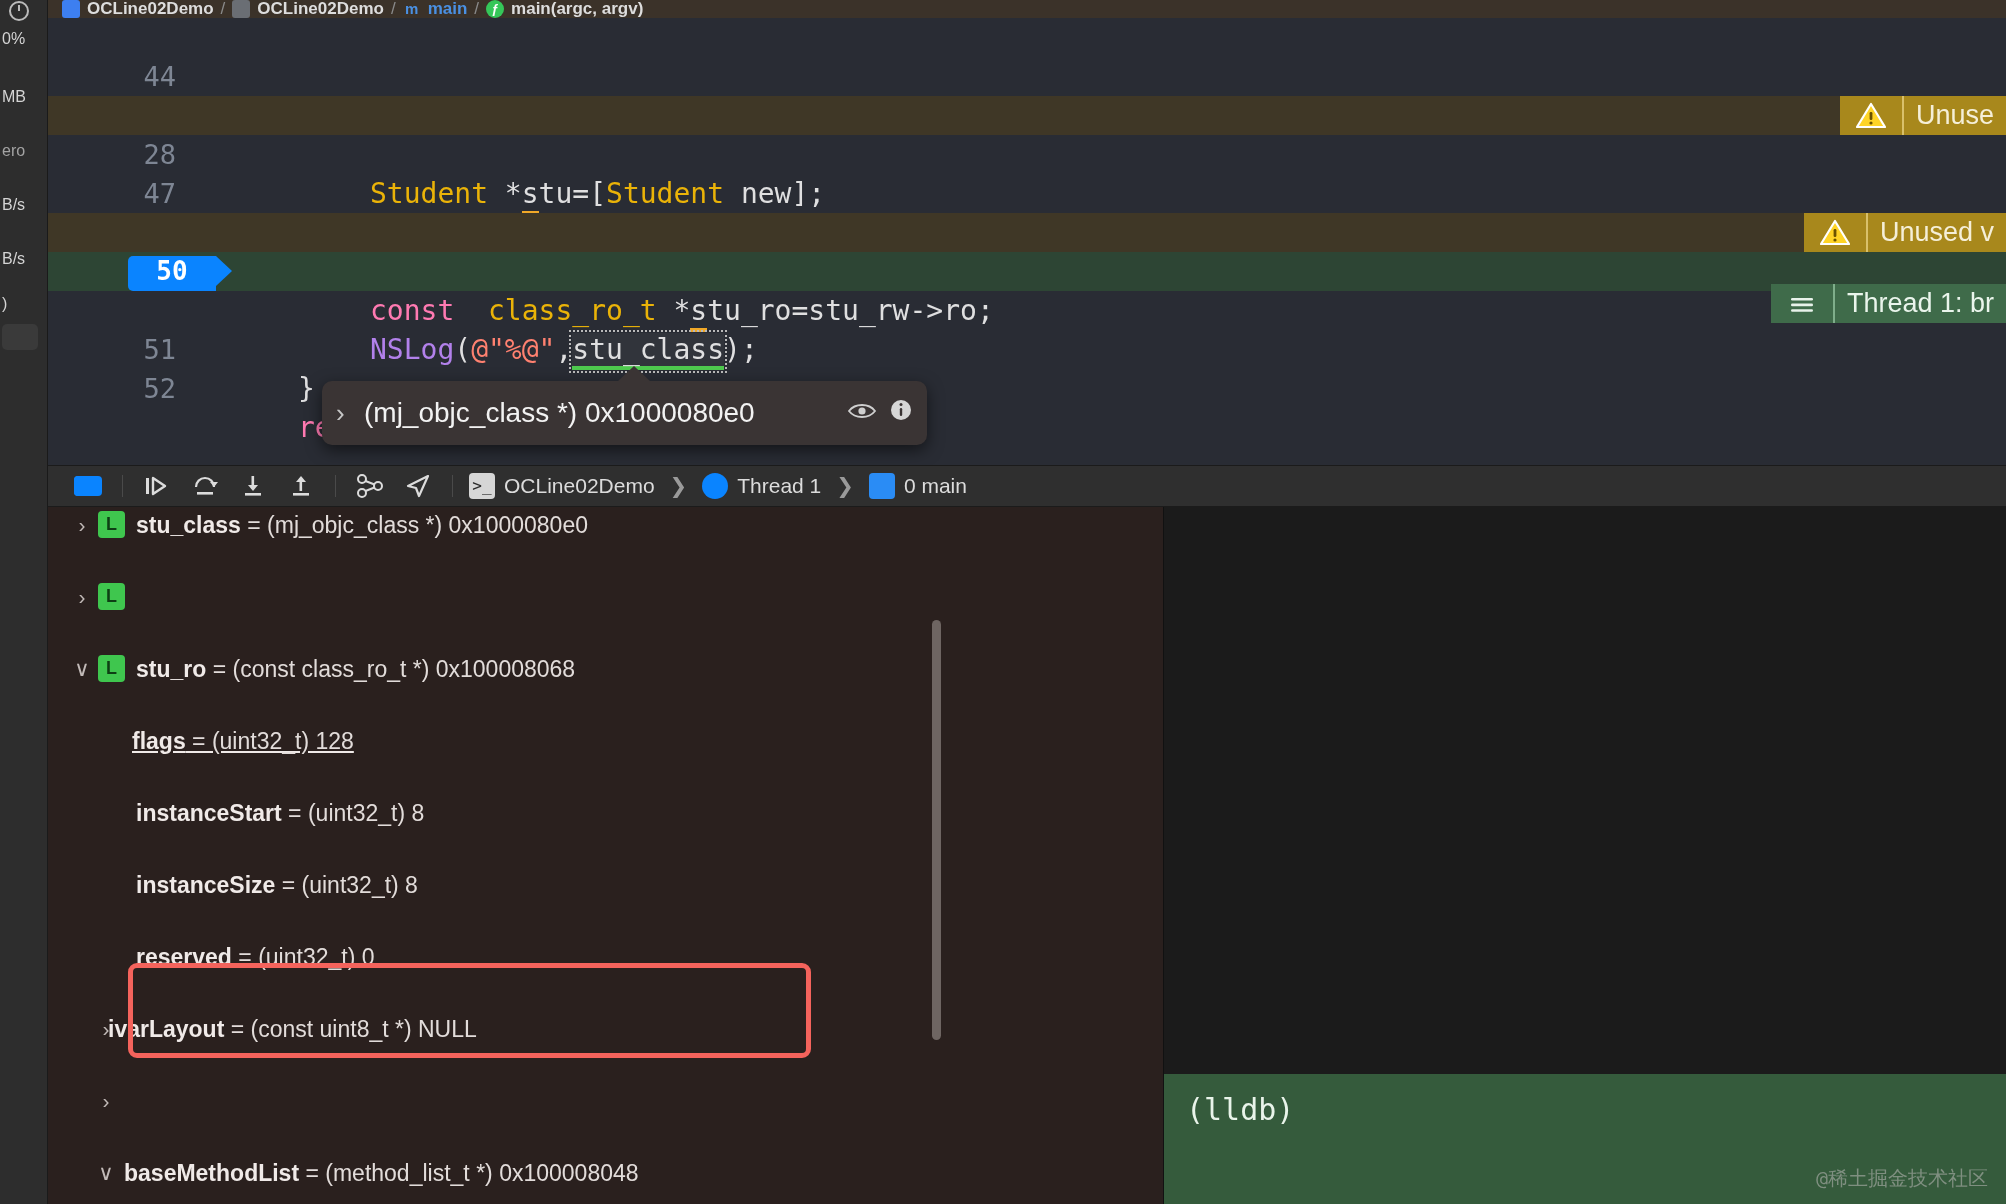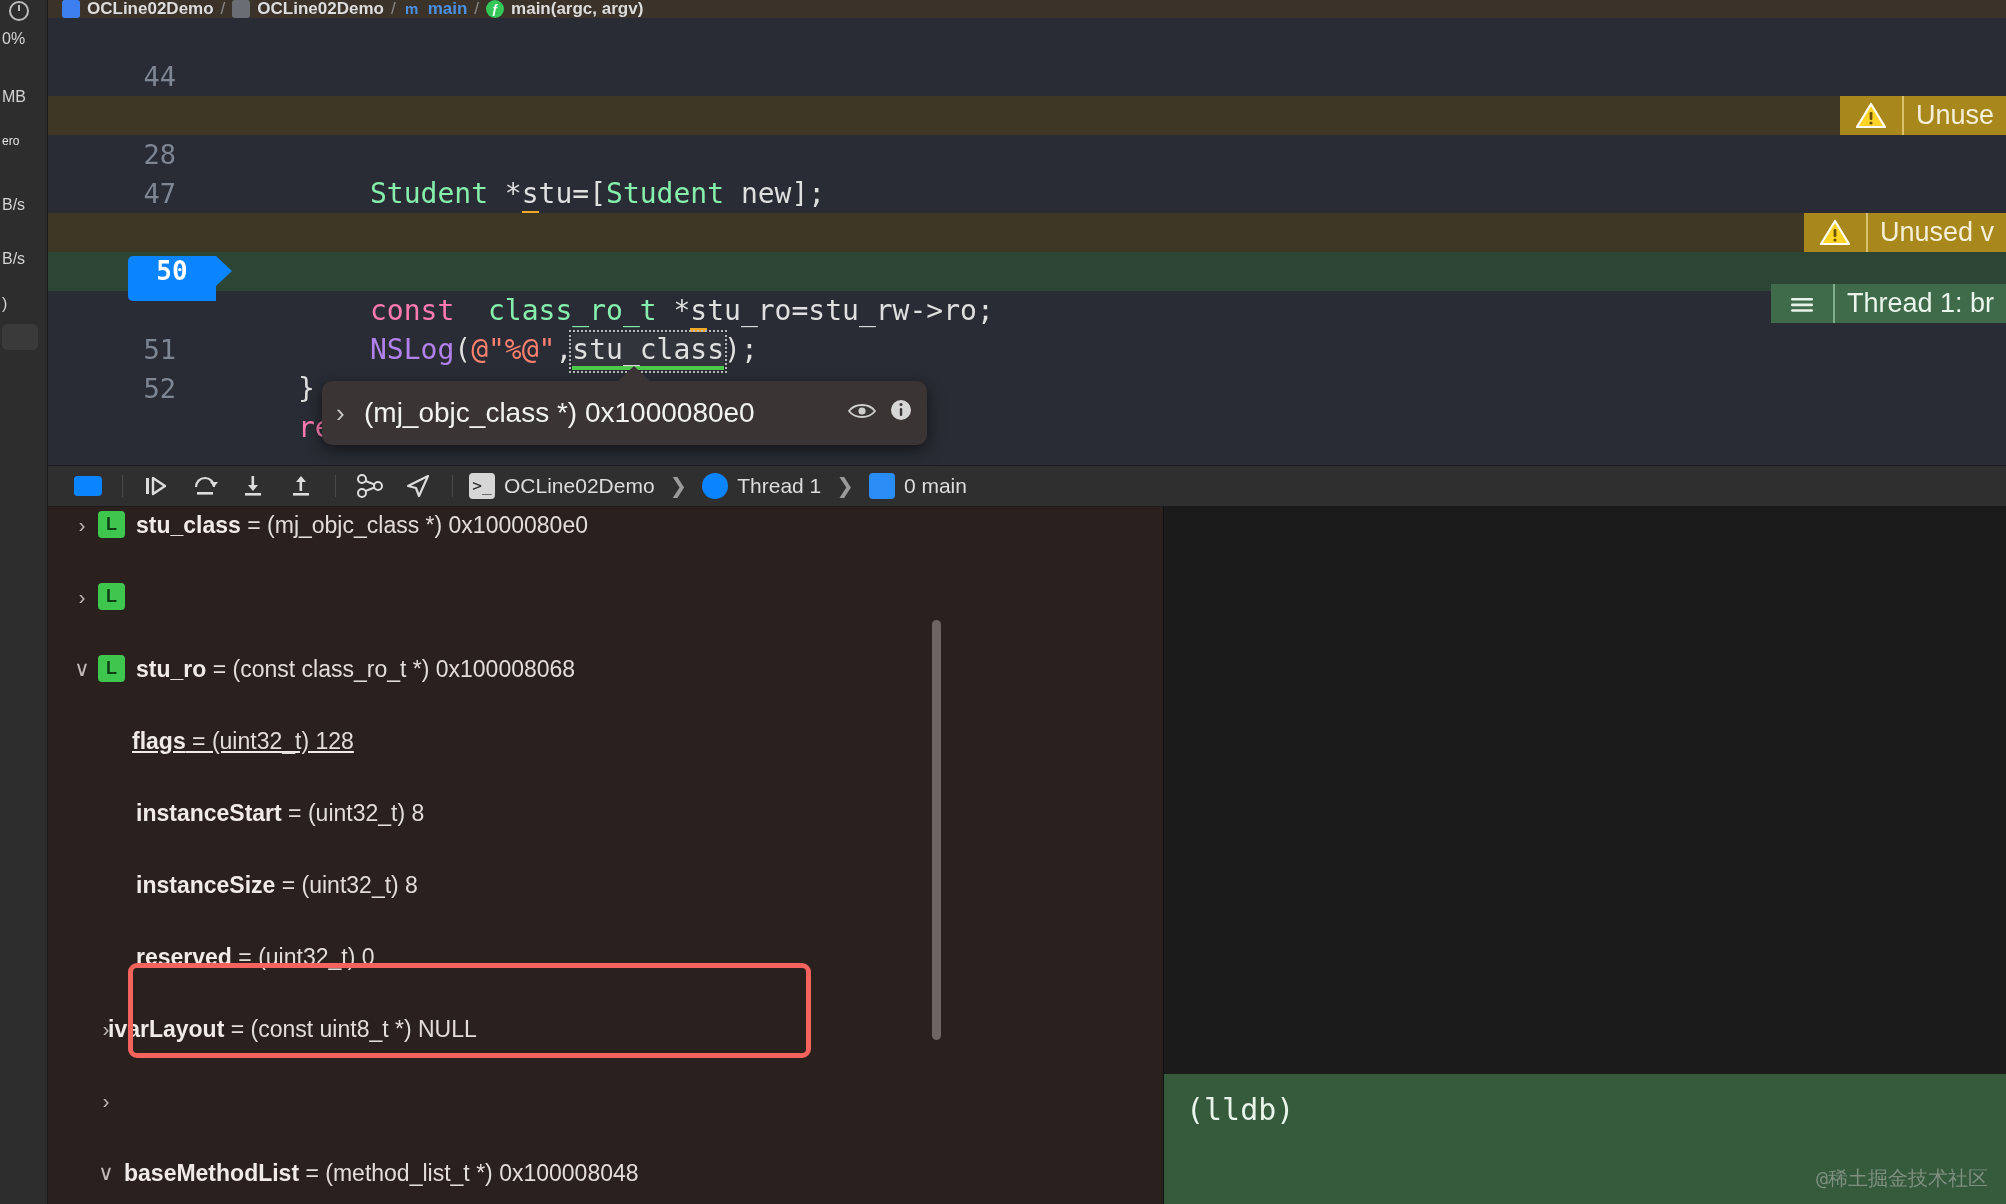--- a/index.html
+++ b/index.html
@@ -59,35 +59,35 @@
   }
   .code-line .ln {
     position: absolute; left: 0; width: 150px; text-align: right;
     padding-right: 22px; color: #7e8694; font-size: 27px;
   }
   .code-line .txt { position: absolute; left: 150px; color: #e6e6e6; }
   .code-line.hl { background: #3f3726; }
   .code-line.exec { background: #2d4534; }
 
   .bp-chip {
-    position: absolute; left: 80px; top: 4px; width: 88px; height: 45px;
+    position: absolute; left: 80px; top: 4px; width: 88px; height: 35px;
     background: #0a84ff; color: #fff; font-size: 26px; font-weight: 600;
     line-height: 31px; text-align: center;
     border-radius: 5px 0 0 5px;
     font-family: "DejaVu Sans Mono", monospace;
   }
   .bp-chip::after {
     content:""; position:absolute; left:88px; top:0;
     border-top:15.5px solid transparent; border-bottom:15.5px solid transparent;
     border-left:16px solid #0a84ff;
   }
 
   
   .k-keyword { color: #ff7ab2; }
-  .k-type    { color: #86efac; }
+  .k-type    { color: #eab308; }
   .k-plain   { color: #dfdfe0; }
   .k-func    { color: #b281eb; }
   .k-string  { color: #ff8170; }
   .u-yellow  { border-bottom: 4px solid #f0a828; padding-bottom:1px; }
 
   .datatip-sel {
     outline: 2px dotted #b9b9b9; outline-offset: 1px;
     background: rgba(255,255,255,0.04);
   }
 
@@ -192,21 +192,21 @@
 
   <div class="left-strip">
     <div class="ls-row" style="top:0px;">
       <svg width="22" height="22" viewBox="0 0 22 22" style="margin-left:6px">
           <circle cx="11" cy="11" r="9" fill="none" stroke="#bbb" stroke-width="2"></circle>
           <path d="M11 11 L11 5" stroke="#bbb" stroke-width="2"></path>
         </svg>
     </div>
     <div class="ls-row" style="top:30px; font-size:16px; color:#d4d4d4;">0%</div>
     <div class="ls-row" style="top:88px; font-size:16px; color:#d4d4d4;">MB</div>
-    <div class="ls-row" style="top:134px; font-size:12px; color:#e5e5e5;">ero</div>
+    <div class="ls-row" style="top:142px; font-size:16px; color:#a3a3a3;">ero</div>
     <div class="ls-row" style="top:196px; font-size:16px; color:#d4d4d4;">B/s</div>
     <div class="ls-row" style="top:250px; font-size:16px; color:#d4d4d4;">B/s</div>
     <div class="ls-row" style="top:295px; font-size:16px; color:#d4d4d4;">)</div>
     <div class="ls-pill" style="top:324px;"></div>
   </div>
 
   <div class="editor">
 
     <div class="jump-bar">
       <span class="jb-ico proj"></span>

